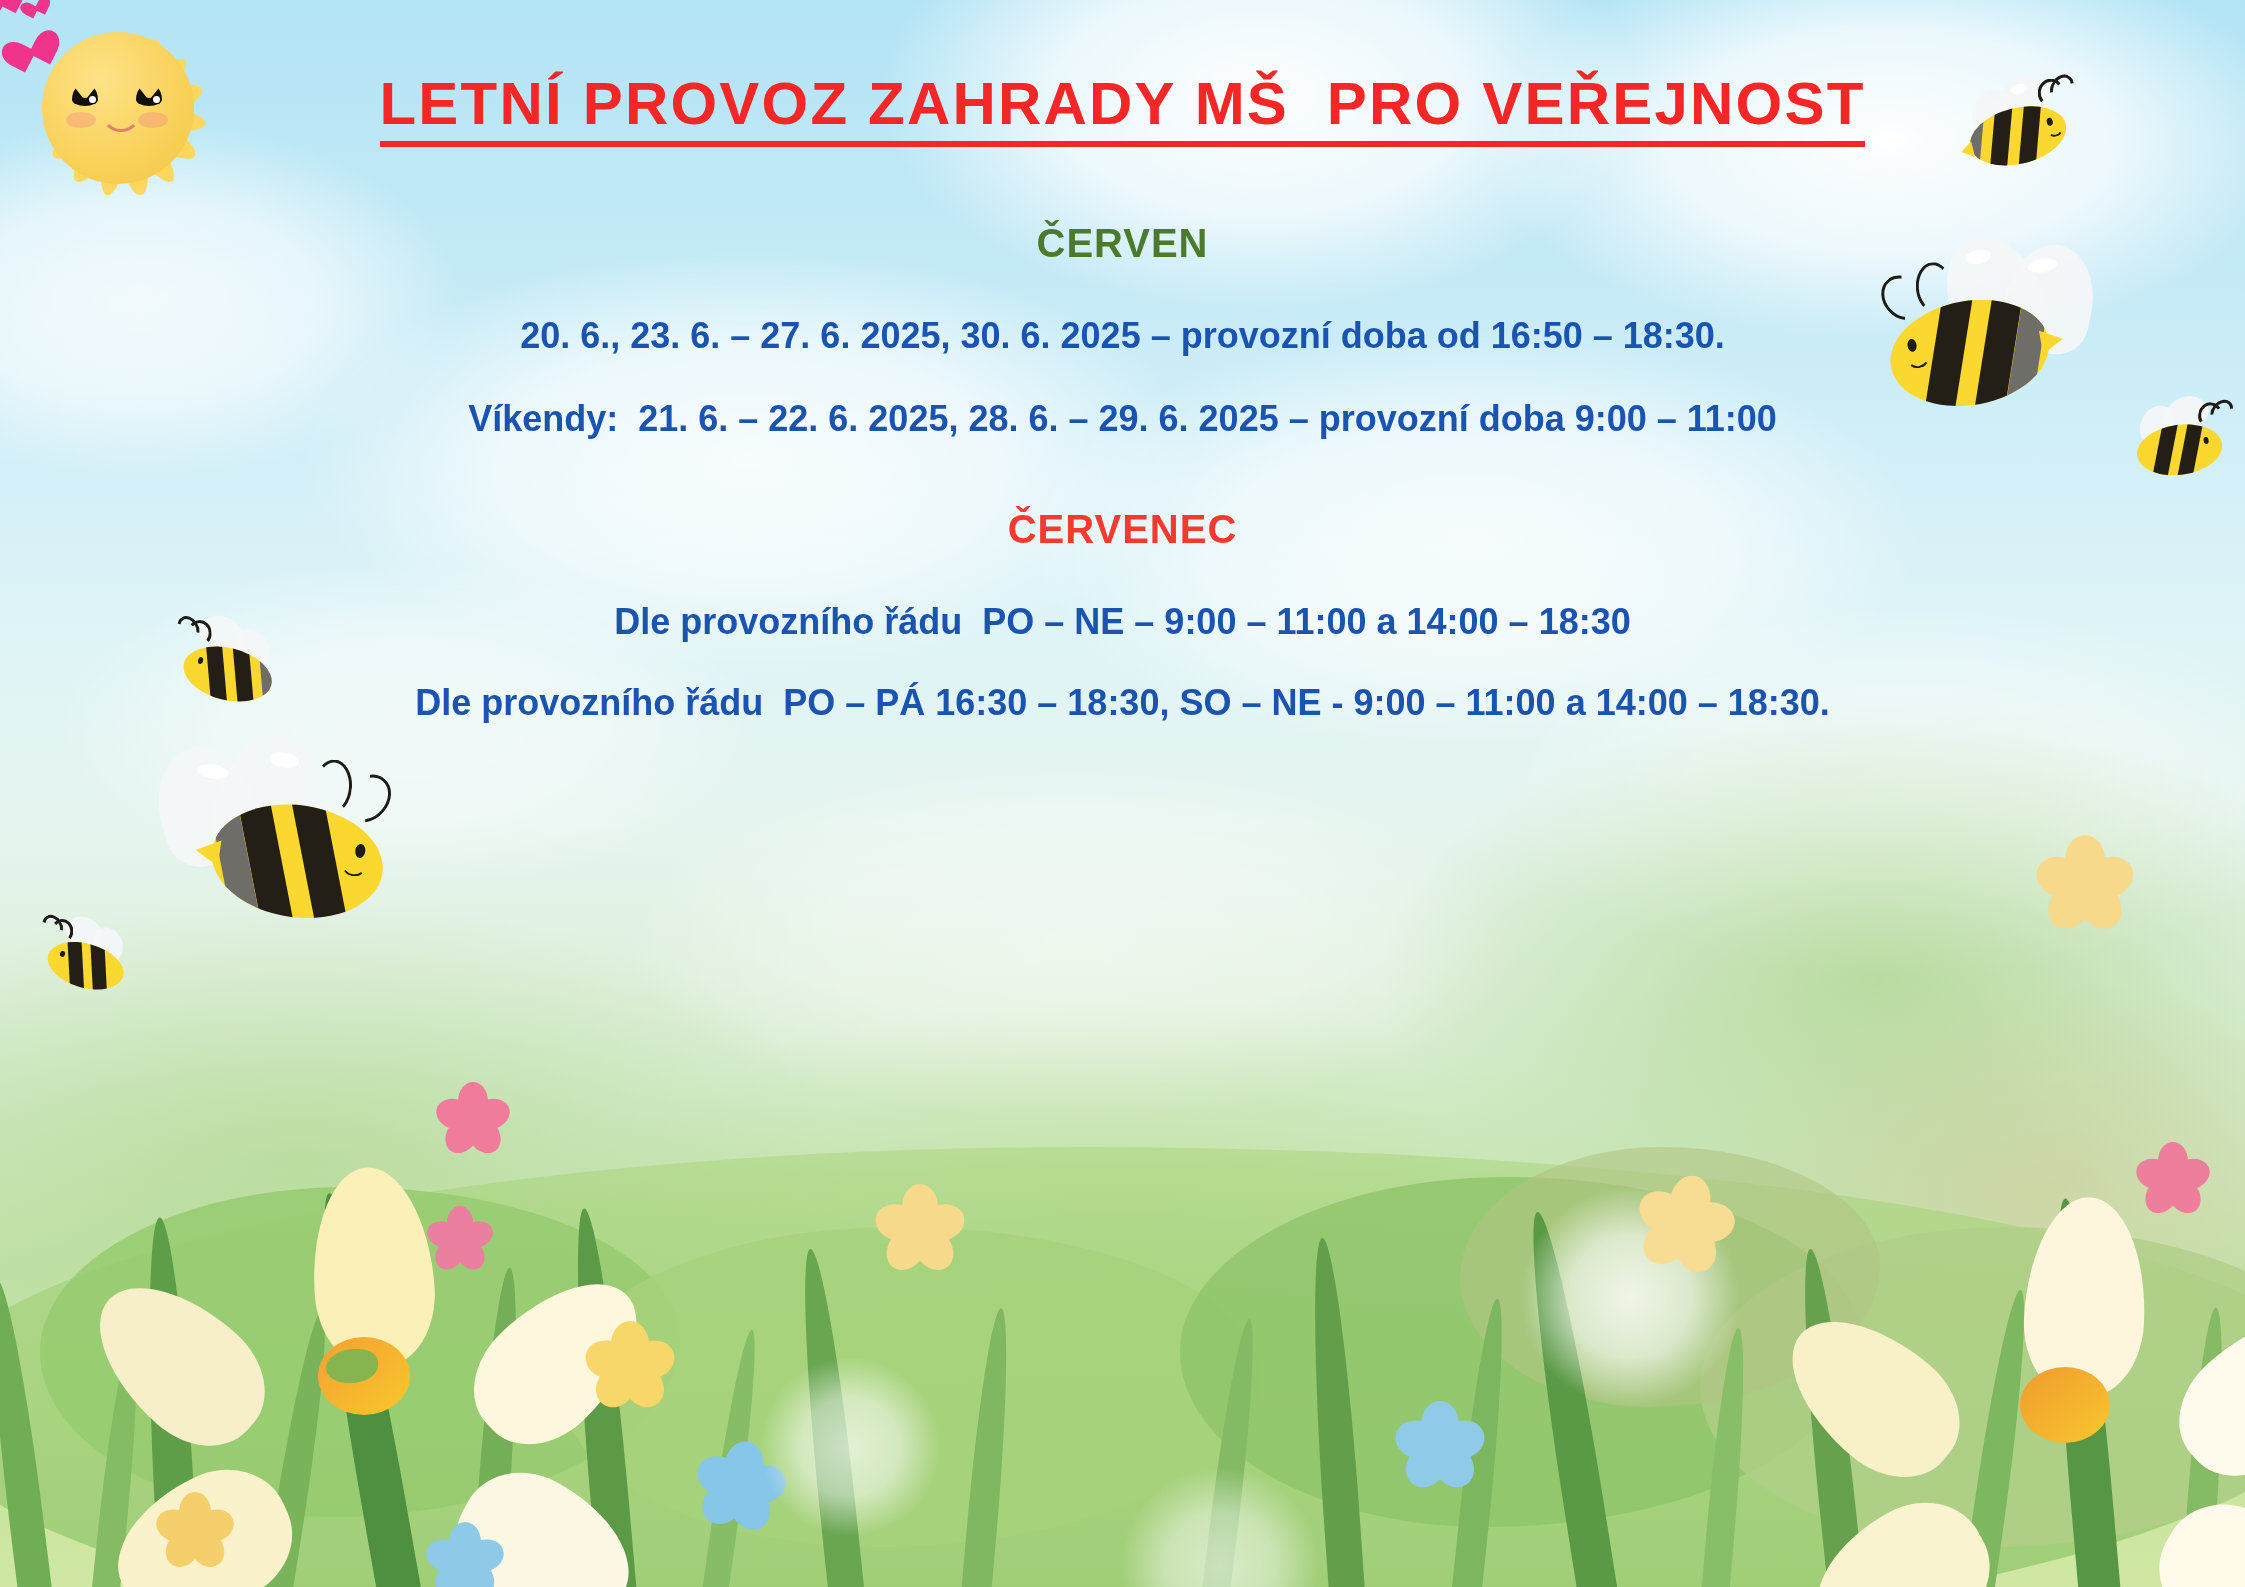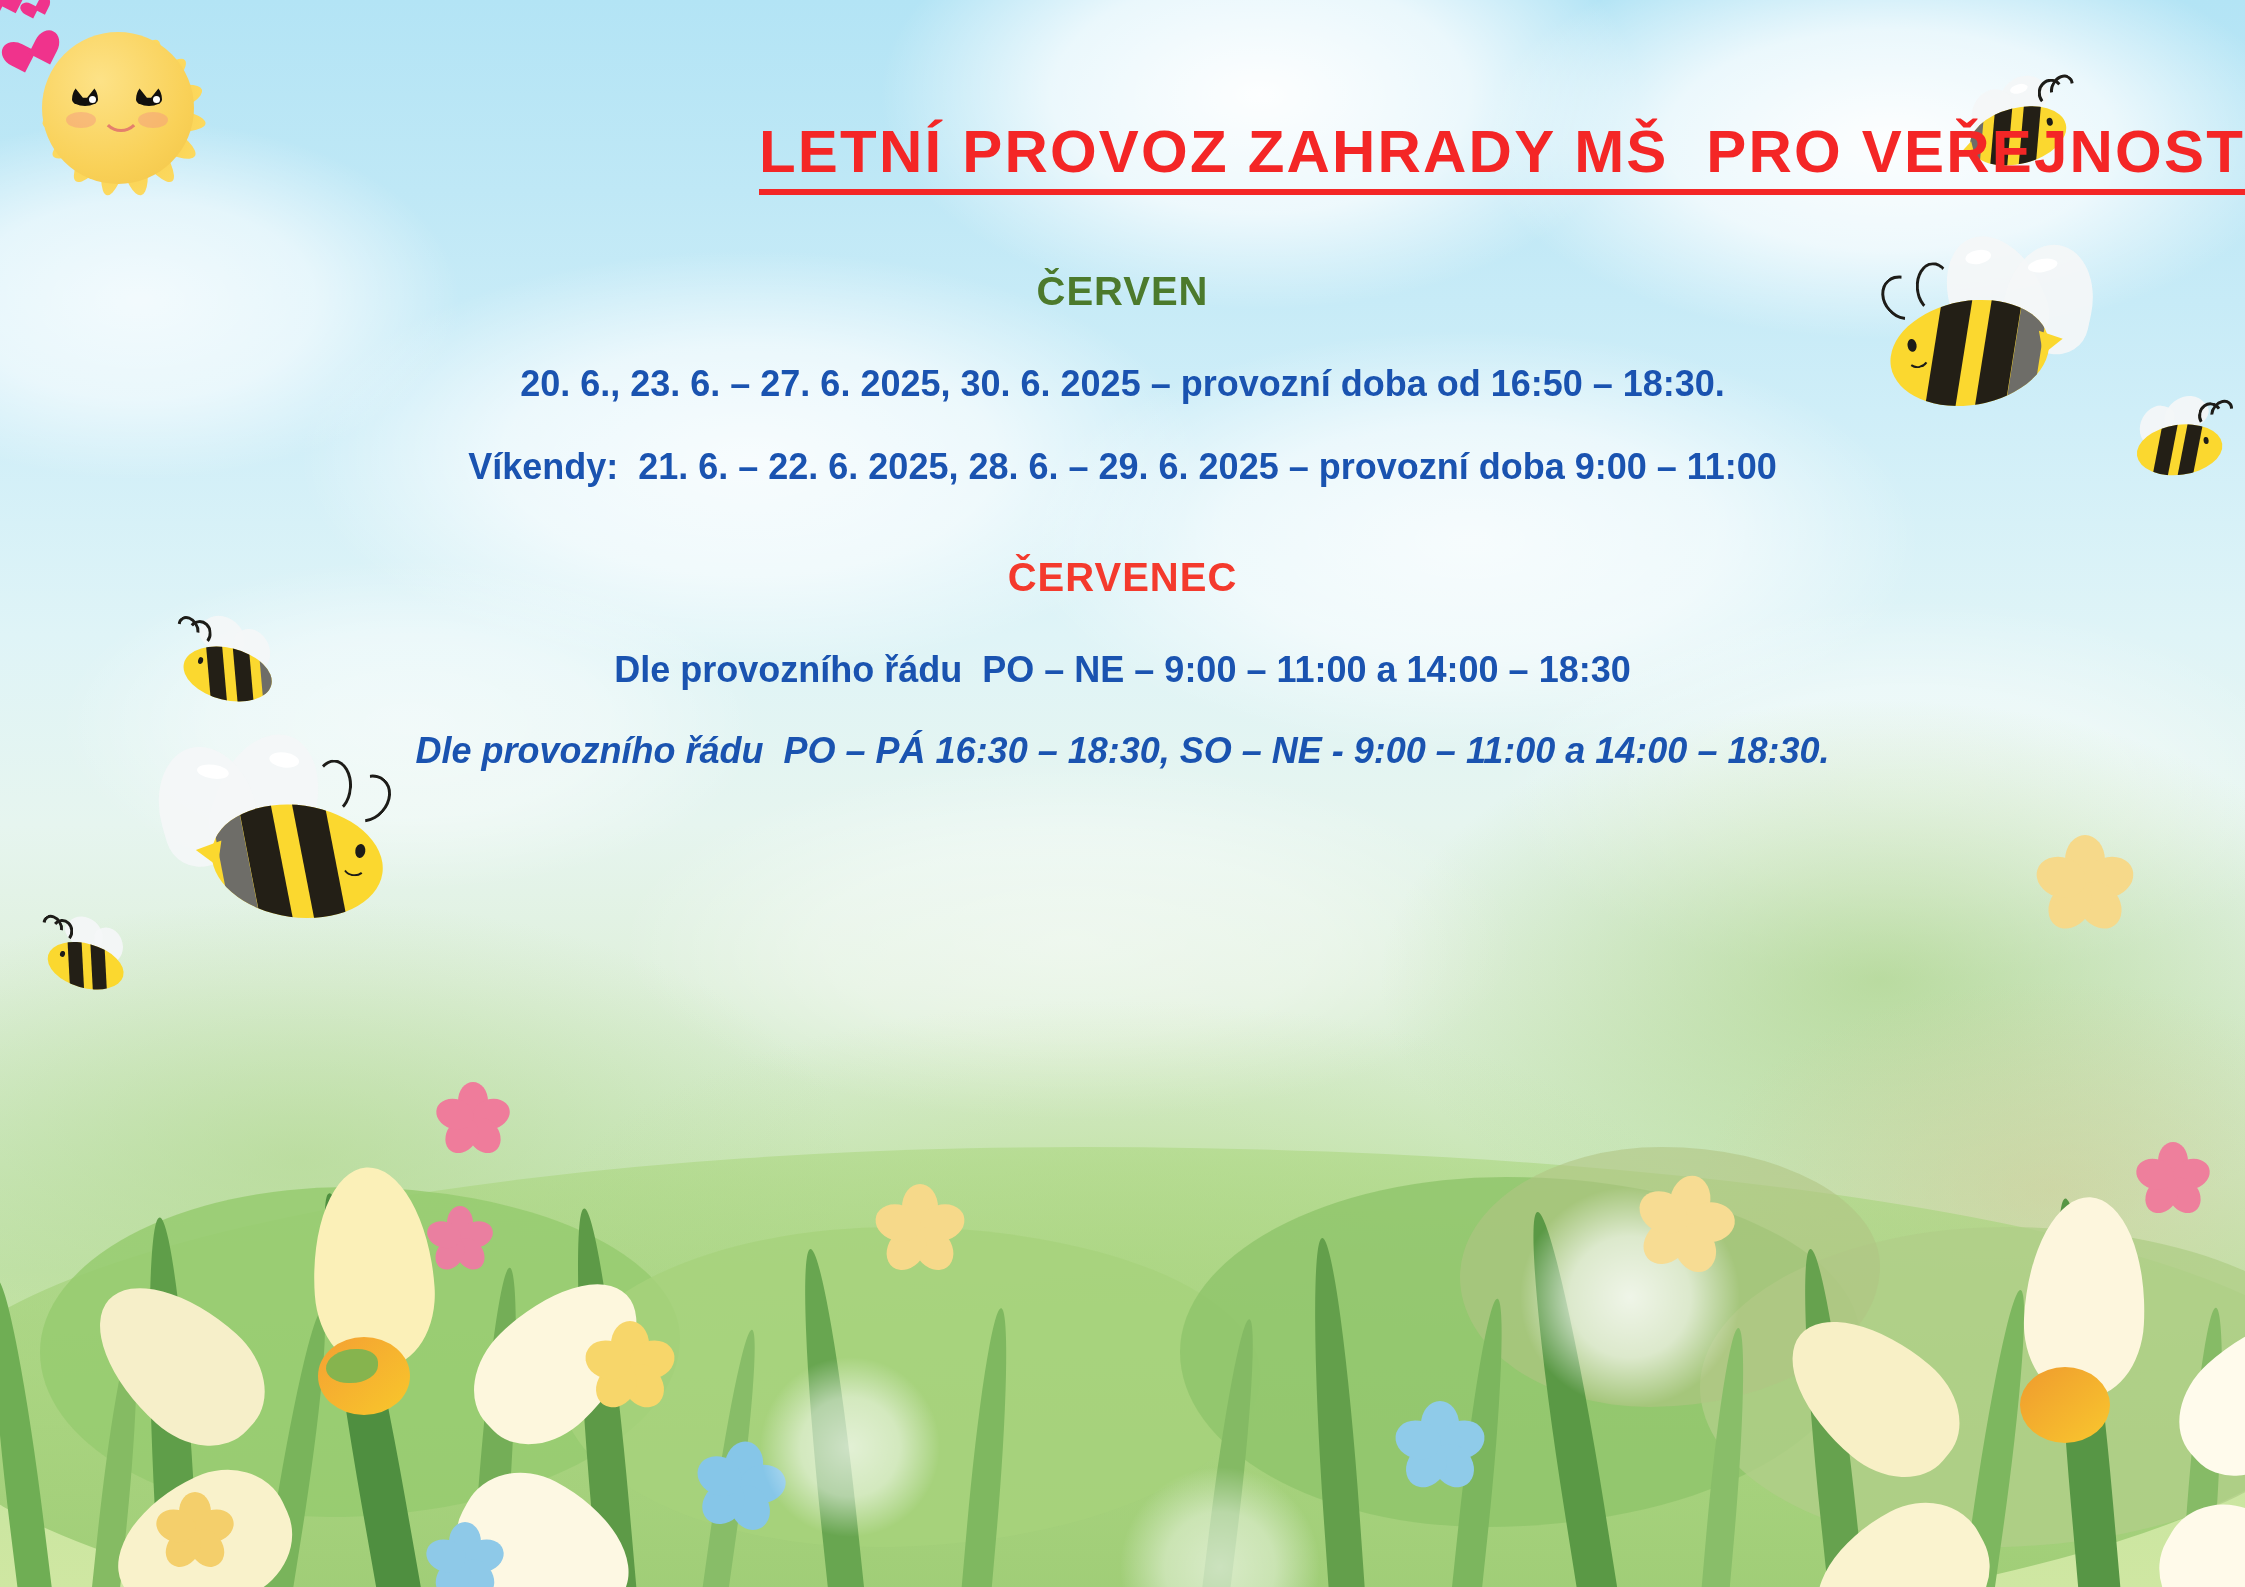--- a/index.html
+++ b/index.html
@@ -200,42 +200,42 @@
     font-size: 60px;
     font-weight: 700;
     letter-spacing: 2.2px;
     color: #f42626;
     display: inline-block;
     border-bottom: 6px solid #f42626;
     line-height: 1.05;
     padding-bottom: 6px;
     white-space: pre;
   }
-  .title-wrap { margin-top: 120px; text-align: right; }
+  .title-wrap { margin-top: 72px; }
   .month {
     margin: 0;
     font-size: 40px;
     font-weight: 700;
     letter-spacing: 1px;
     line-height: 1.2;
   }
   .m-cerven  { color: #4c7a2c; margin-top: 72px; }
   .m-cervenec{ color: #f43a2d; margin-top: 64px; }
   .m-srpen   { color: #f5a04a; margin-top: 84px; }
   .line {
     margin: 0;
     font-size: 36px;
     font-weight: 700;
     color: #1a53b0;
     line-height: 1.25;
     white-space: pre;
   }
   .line.sp1 { margin-top: 46px; }
   .line.sp2 { margin-top: 38px; }
-  .line.sp3 { margin-top: 36px; font-style: italic; }
+  .line.sp3 { margin-top: 36px; }
 </style>
 </head>
 <body>
 
 <div id="poster">
 
   <div class="cloud" style="left:880px;  top:-120px; width:760px;  height:430px;"></div>
   <div class="cloud" style="left:1480px; top:-60px;  width:820px;  height:400px;"></div>
   <div class="cloud" style="left:300px;  top:250px;  width:900px;  height:420px; opacity:.85;"></div>
   <div class="cloud" style="left:-180px; top:120px;  width:640px;  height:360px; opacity:.8;"></div>

